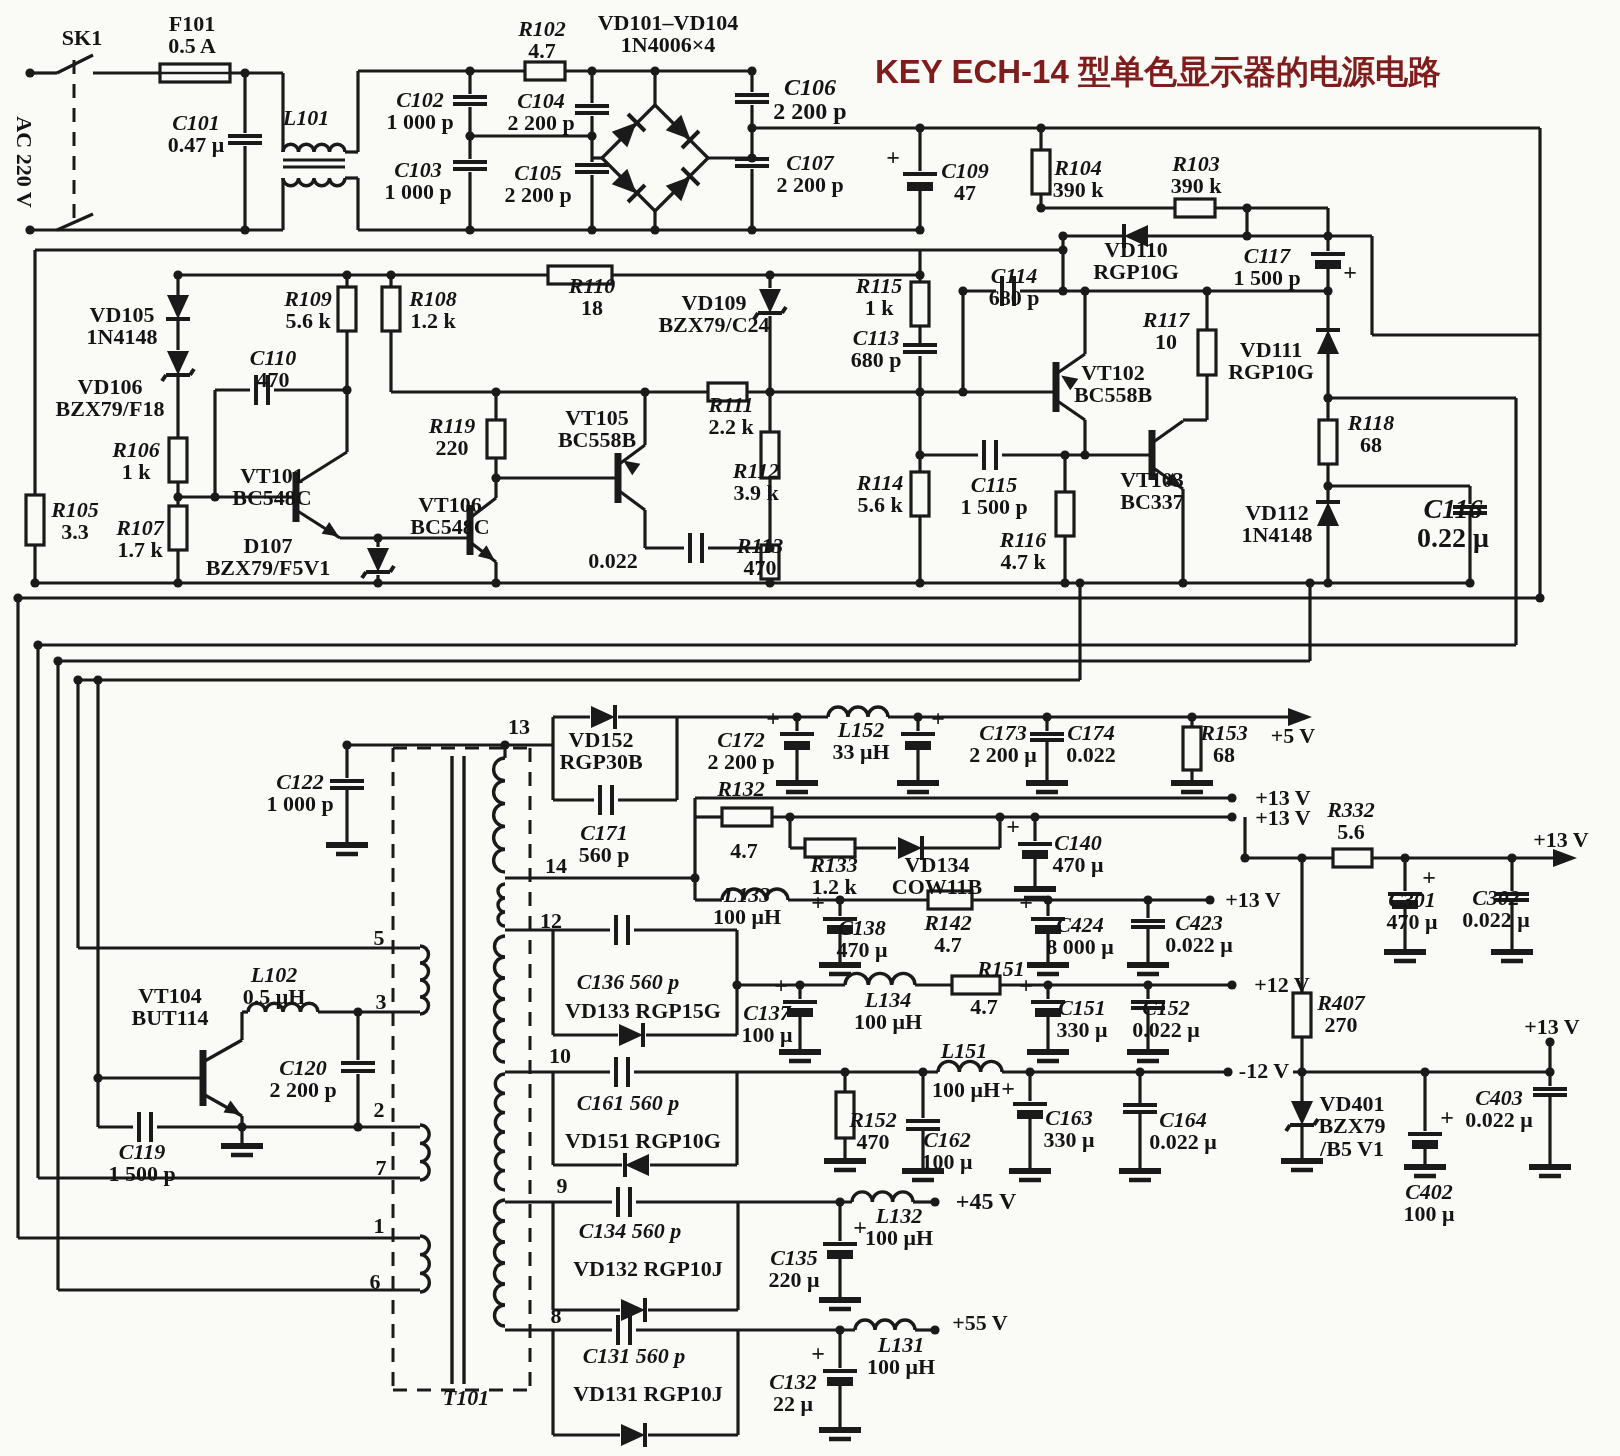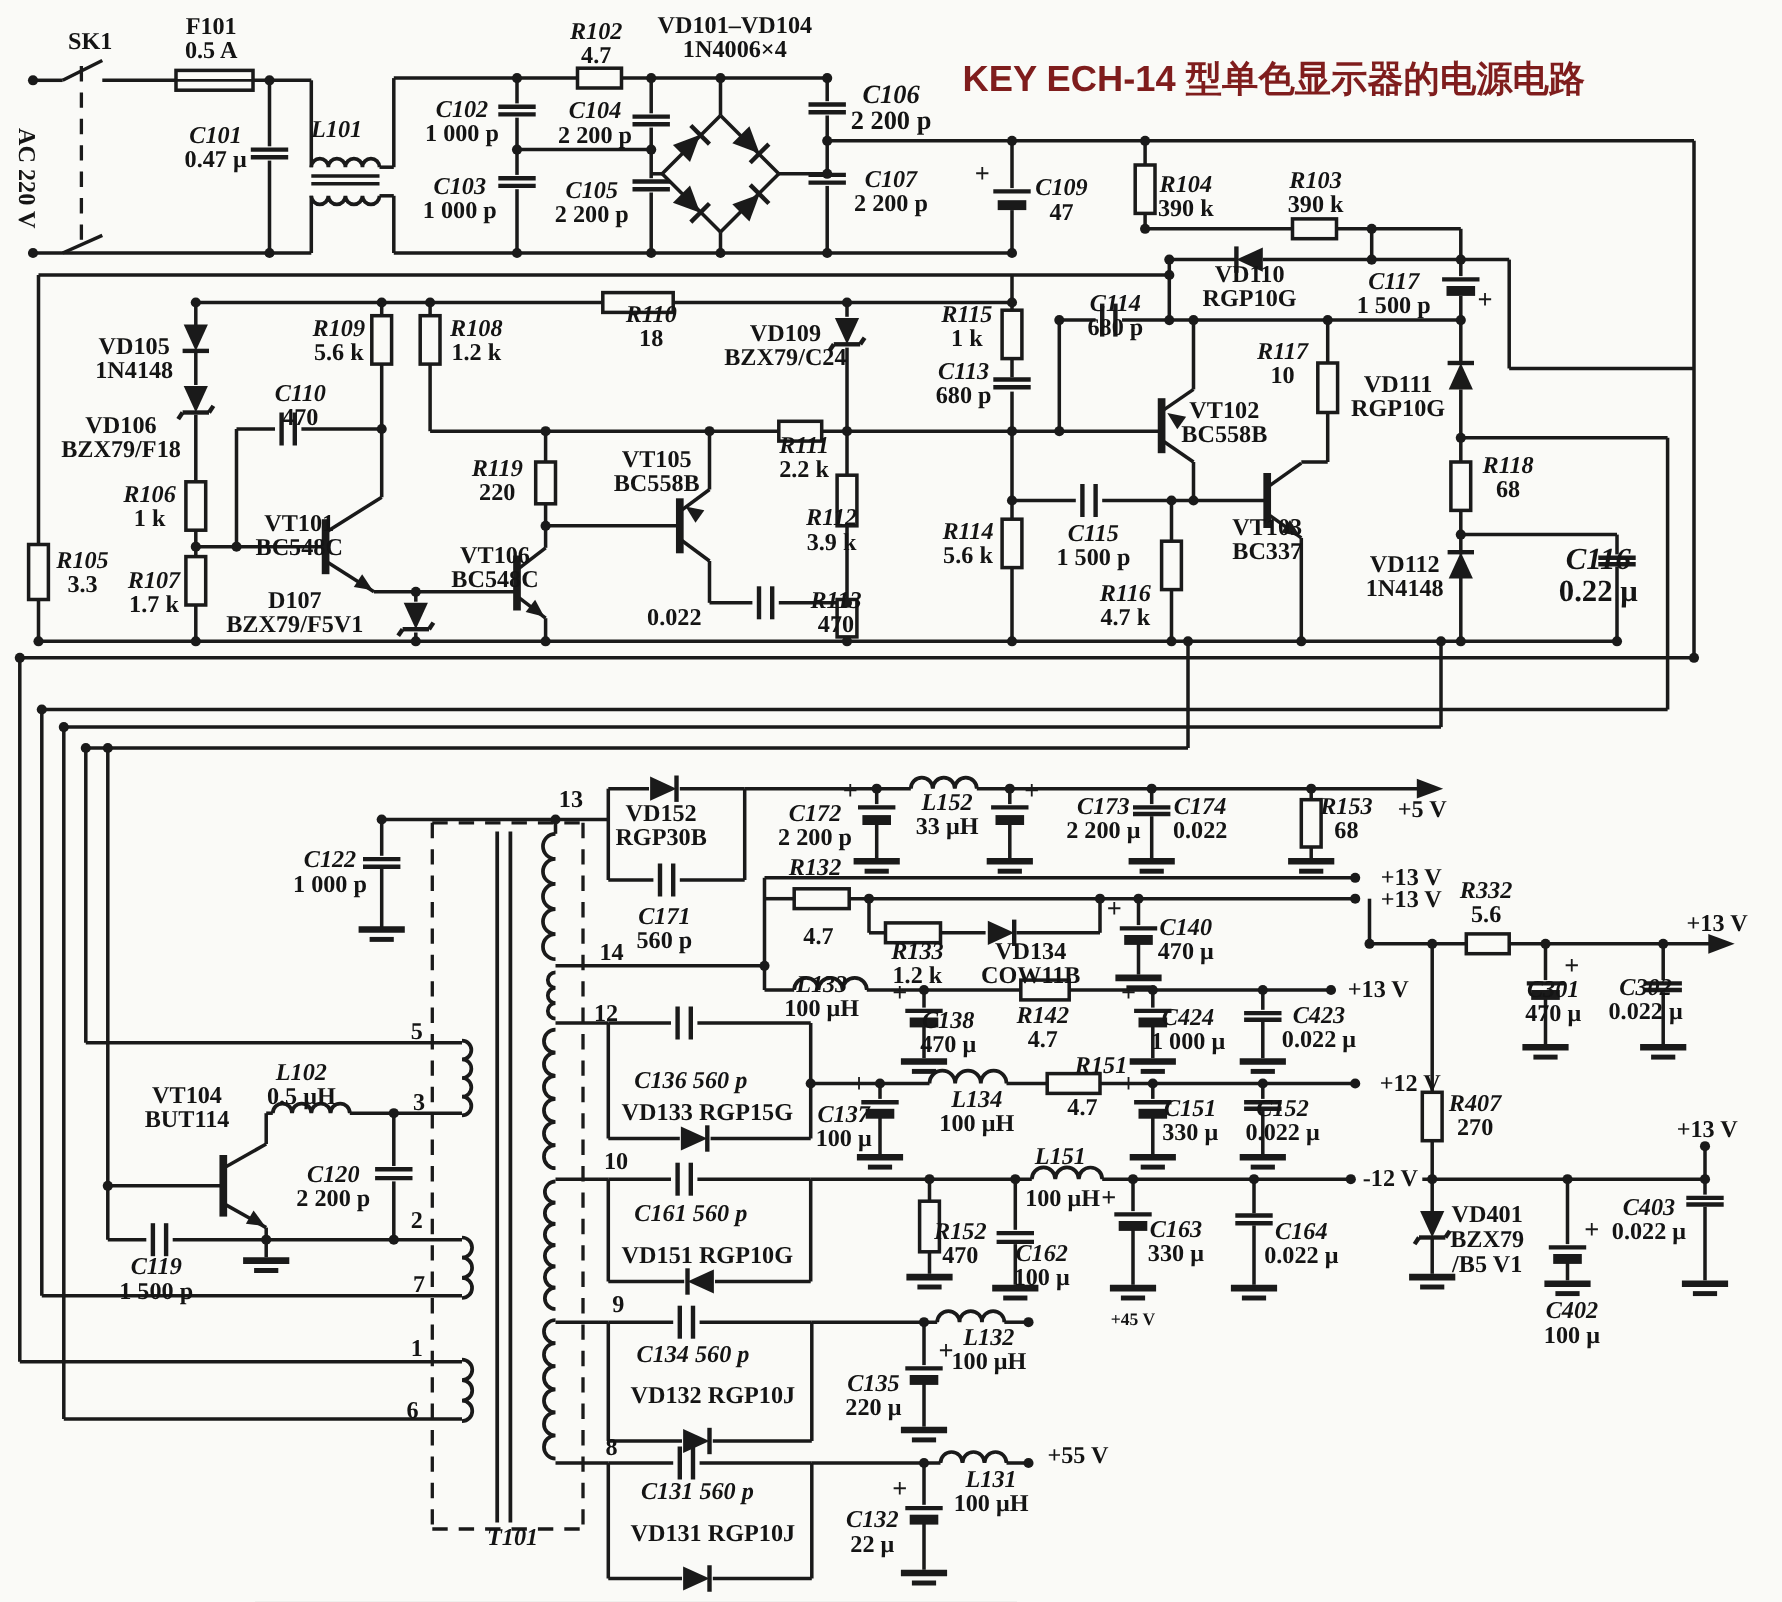--- a/index.html
+++ b/index.html
@@ -977,21 +977,21 @@
       <div class="lbl" style="left: 862px; top: 939px; font-size: 22px;">
         <span class="ln it">C138</span>
         <span class="ln">470 μ</span>
       </div>
       <div class="lbl" style="left: 948px; top: 934px; font-size: 22px;">
         <span class="ln it">R142</span>
         <span class="ln">4.7</span>
       </div>
       <div class="lbl" style="left: 1080px; top: 936px; font-size: 22px;">
         <span class="ln it">C424</span>
-        <span class="ln">1 000 μ</span>
+        <span class="ln">8 000 μ</span>
       </div>
       <div class="lbl" style="left: 1199px; top: 934px; font-size: 22px;">
         <span class="ln it">C423</span>
         <span class="ln">0.022 μ</span>
       </div>
       <div class="lbl" style="left: 1253px; top: 900px; font-size: 22px;">
         <span class="ln">+13 V</span>
       </div>
       <div class="lbl" style="left: 1412px; top: 911px; font-size: 22px;">
         <span class="ln it">C301</span>
@@ -1102,21 +1102,21 @@
         <span class="ln">VD132  RGP10J</span>
       </div>
       <div class="lbl" style="left: 794px; top: 1269px; font-size: 22px;">
         <span class="ln it">C135</span>
         <span class="ln">220 μ</span>
       </div>
       <div class="lbl" style="left: 899px; top: 1227px; font-size: 22px;">
         <span class="ln it">L132</span>
         <span class="ln">100 μH</span>
       </div>
-      <div class="lbl" style="left: 1030px; top: 1201px; font-size: 16px;">
+      <div class="lbl" style="left: 986px; top: 1201px; font-size: 24px;">
         <span class="ln">+45 V</span>
       </div>
       <div class="lbl" style="left: 556px; top: 1316px; font-size: 22px;">
         <span class="ln">8</span>
       </div>
       <div class="lbl" style="left: 634px; top: 1356px; font-size: 22px;">
         <span class="ln it">C131  560 p</span>
       </div>
       <div class="lbl" style="left: 648px; top: 1394px; font-size: 22px;">
         <span class="ln">VD131  RGP10J</span>

